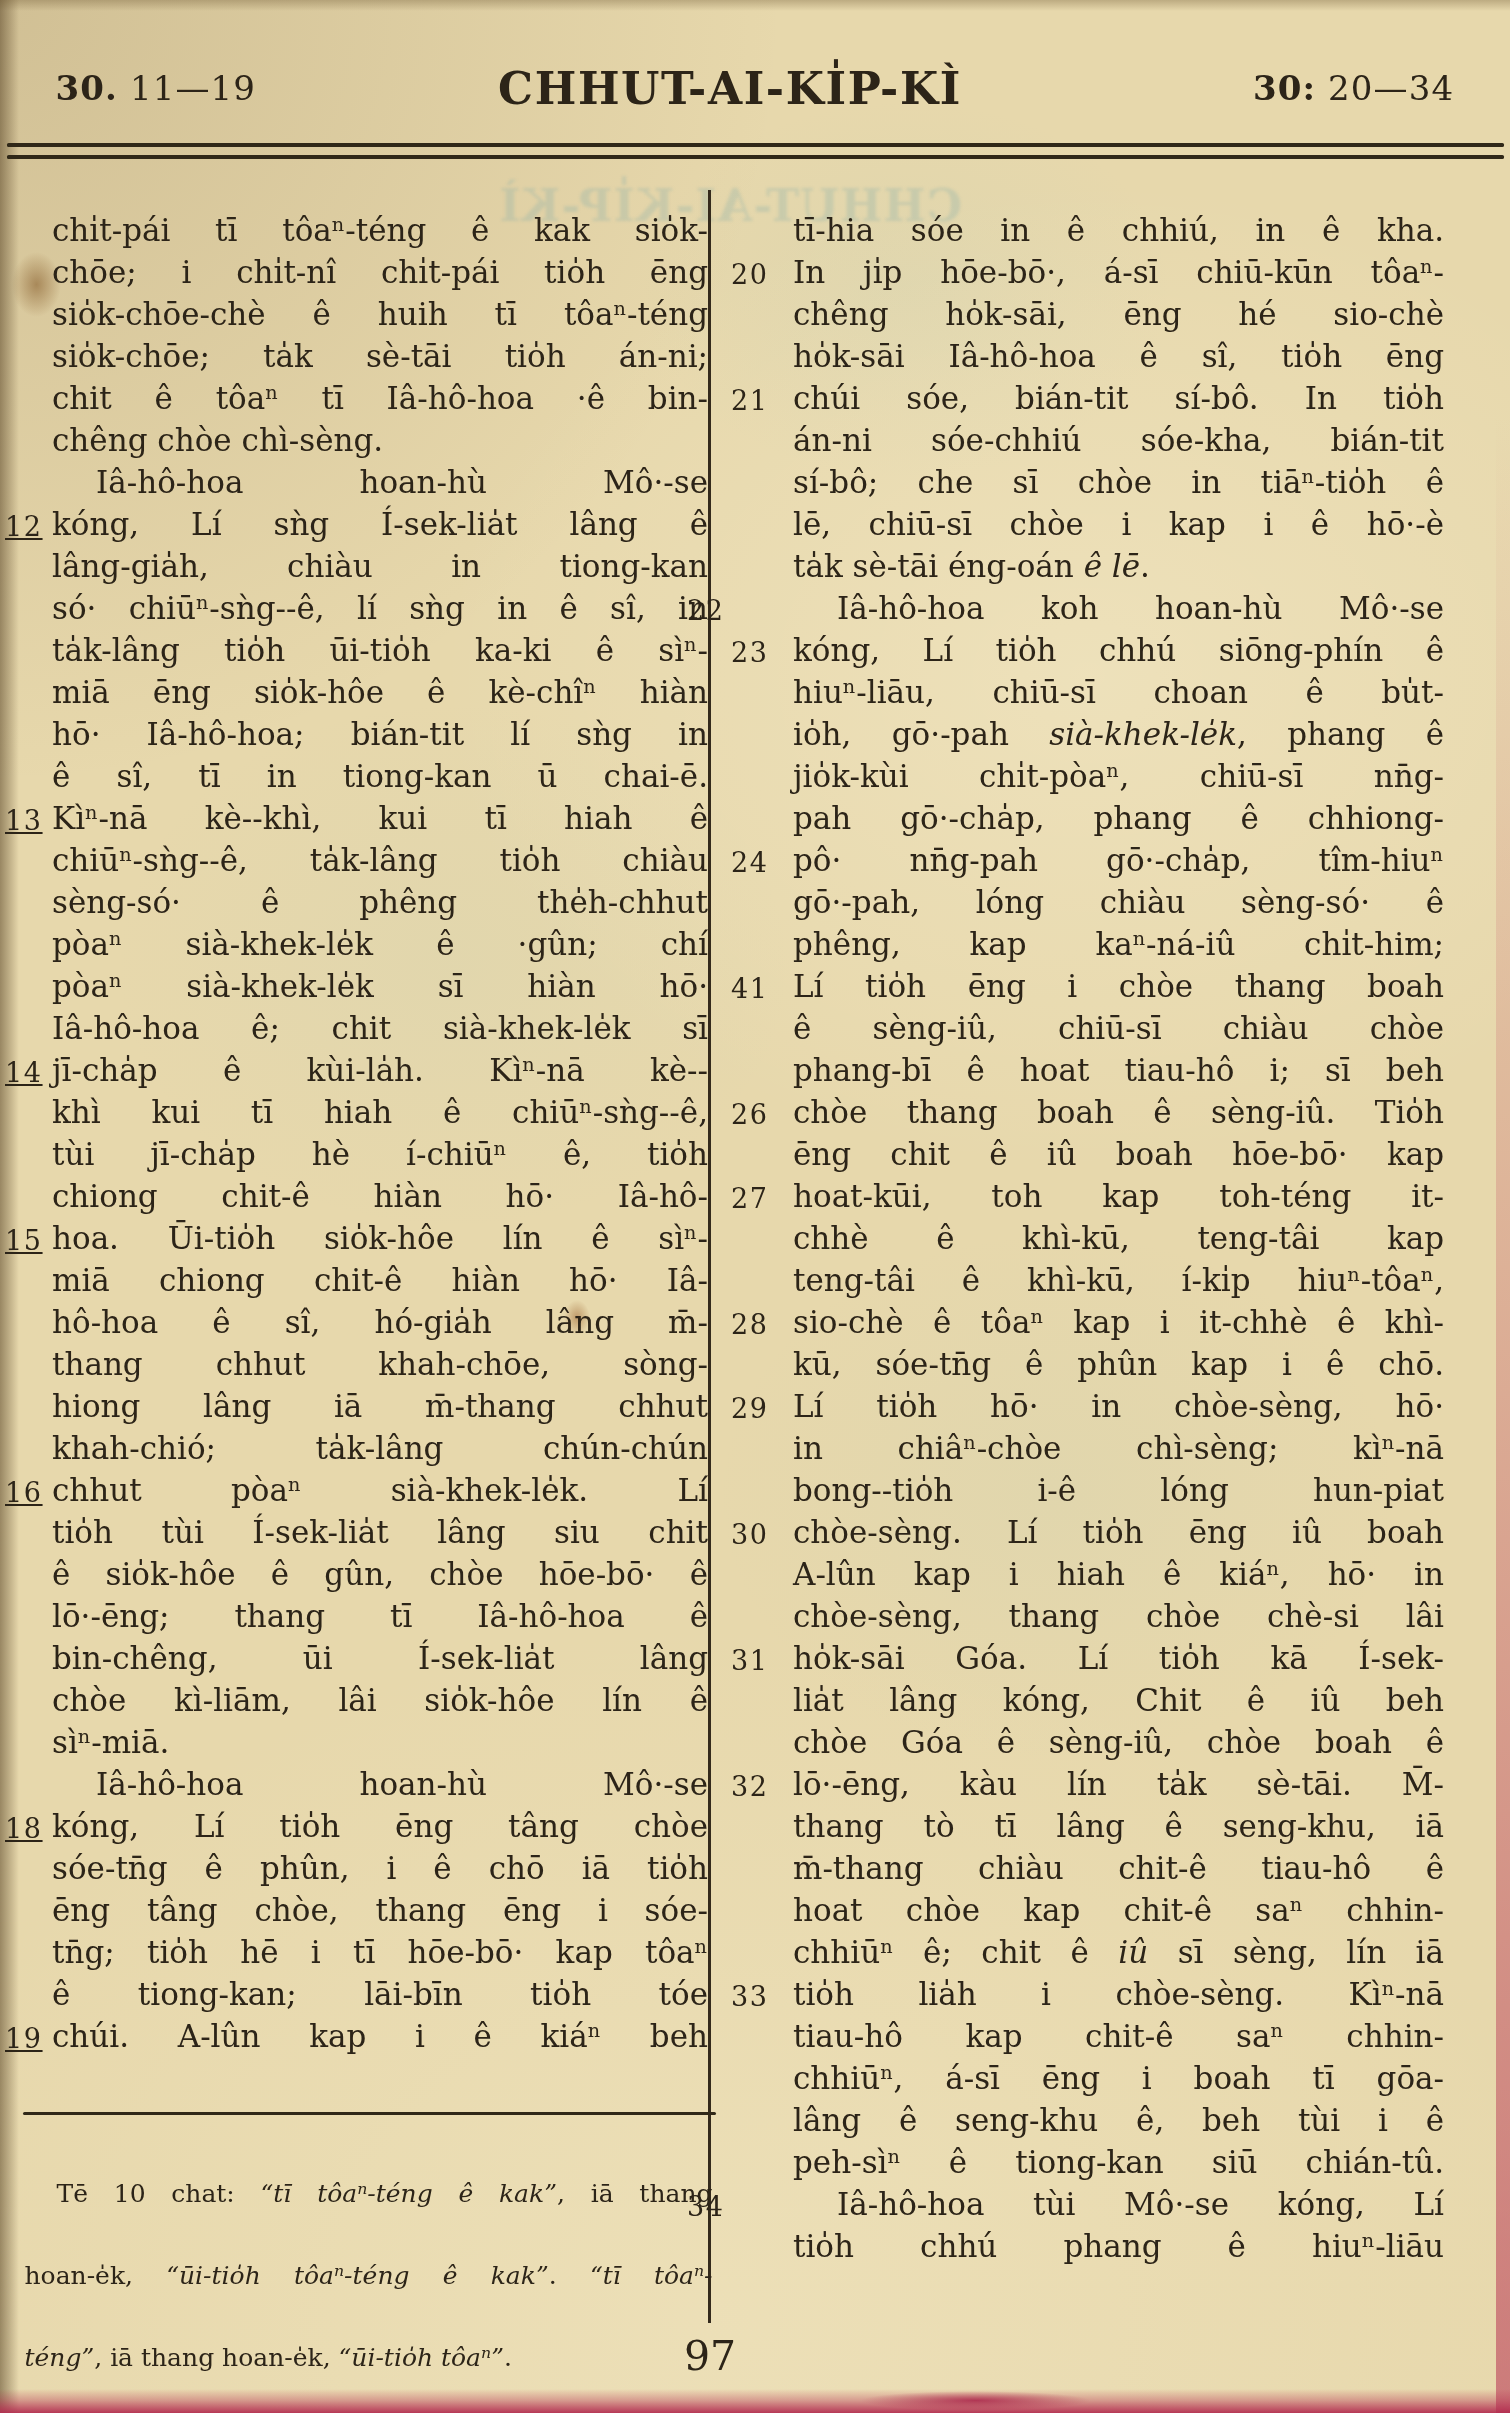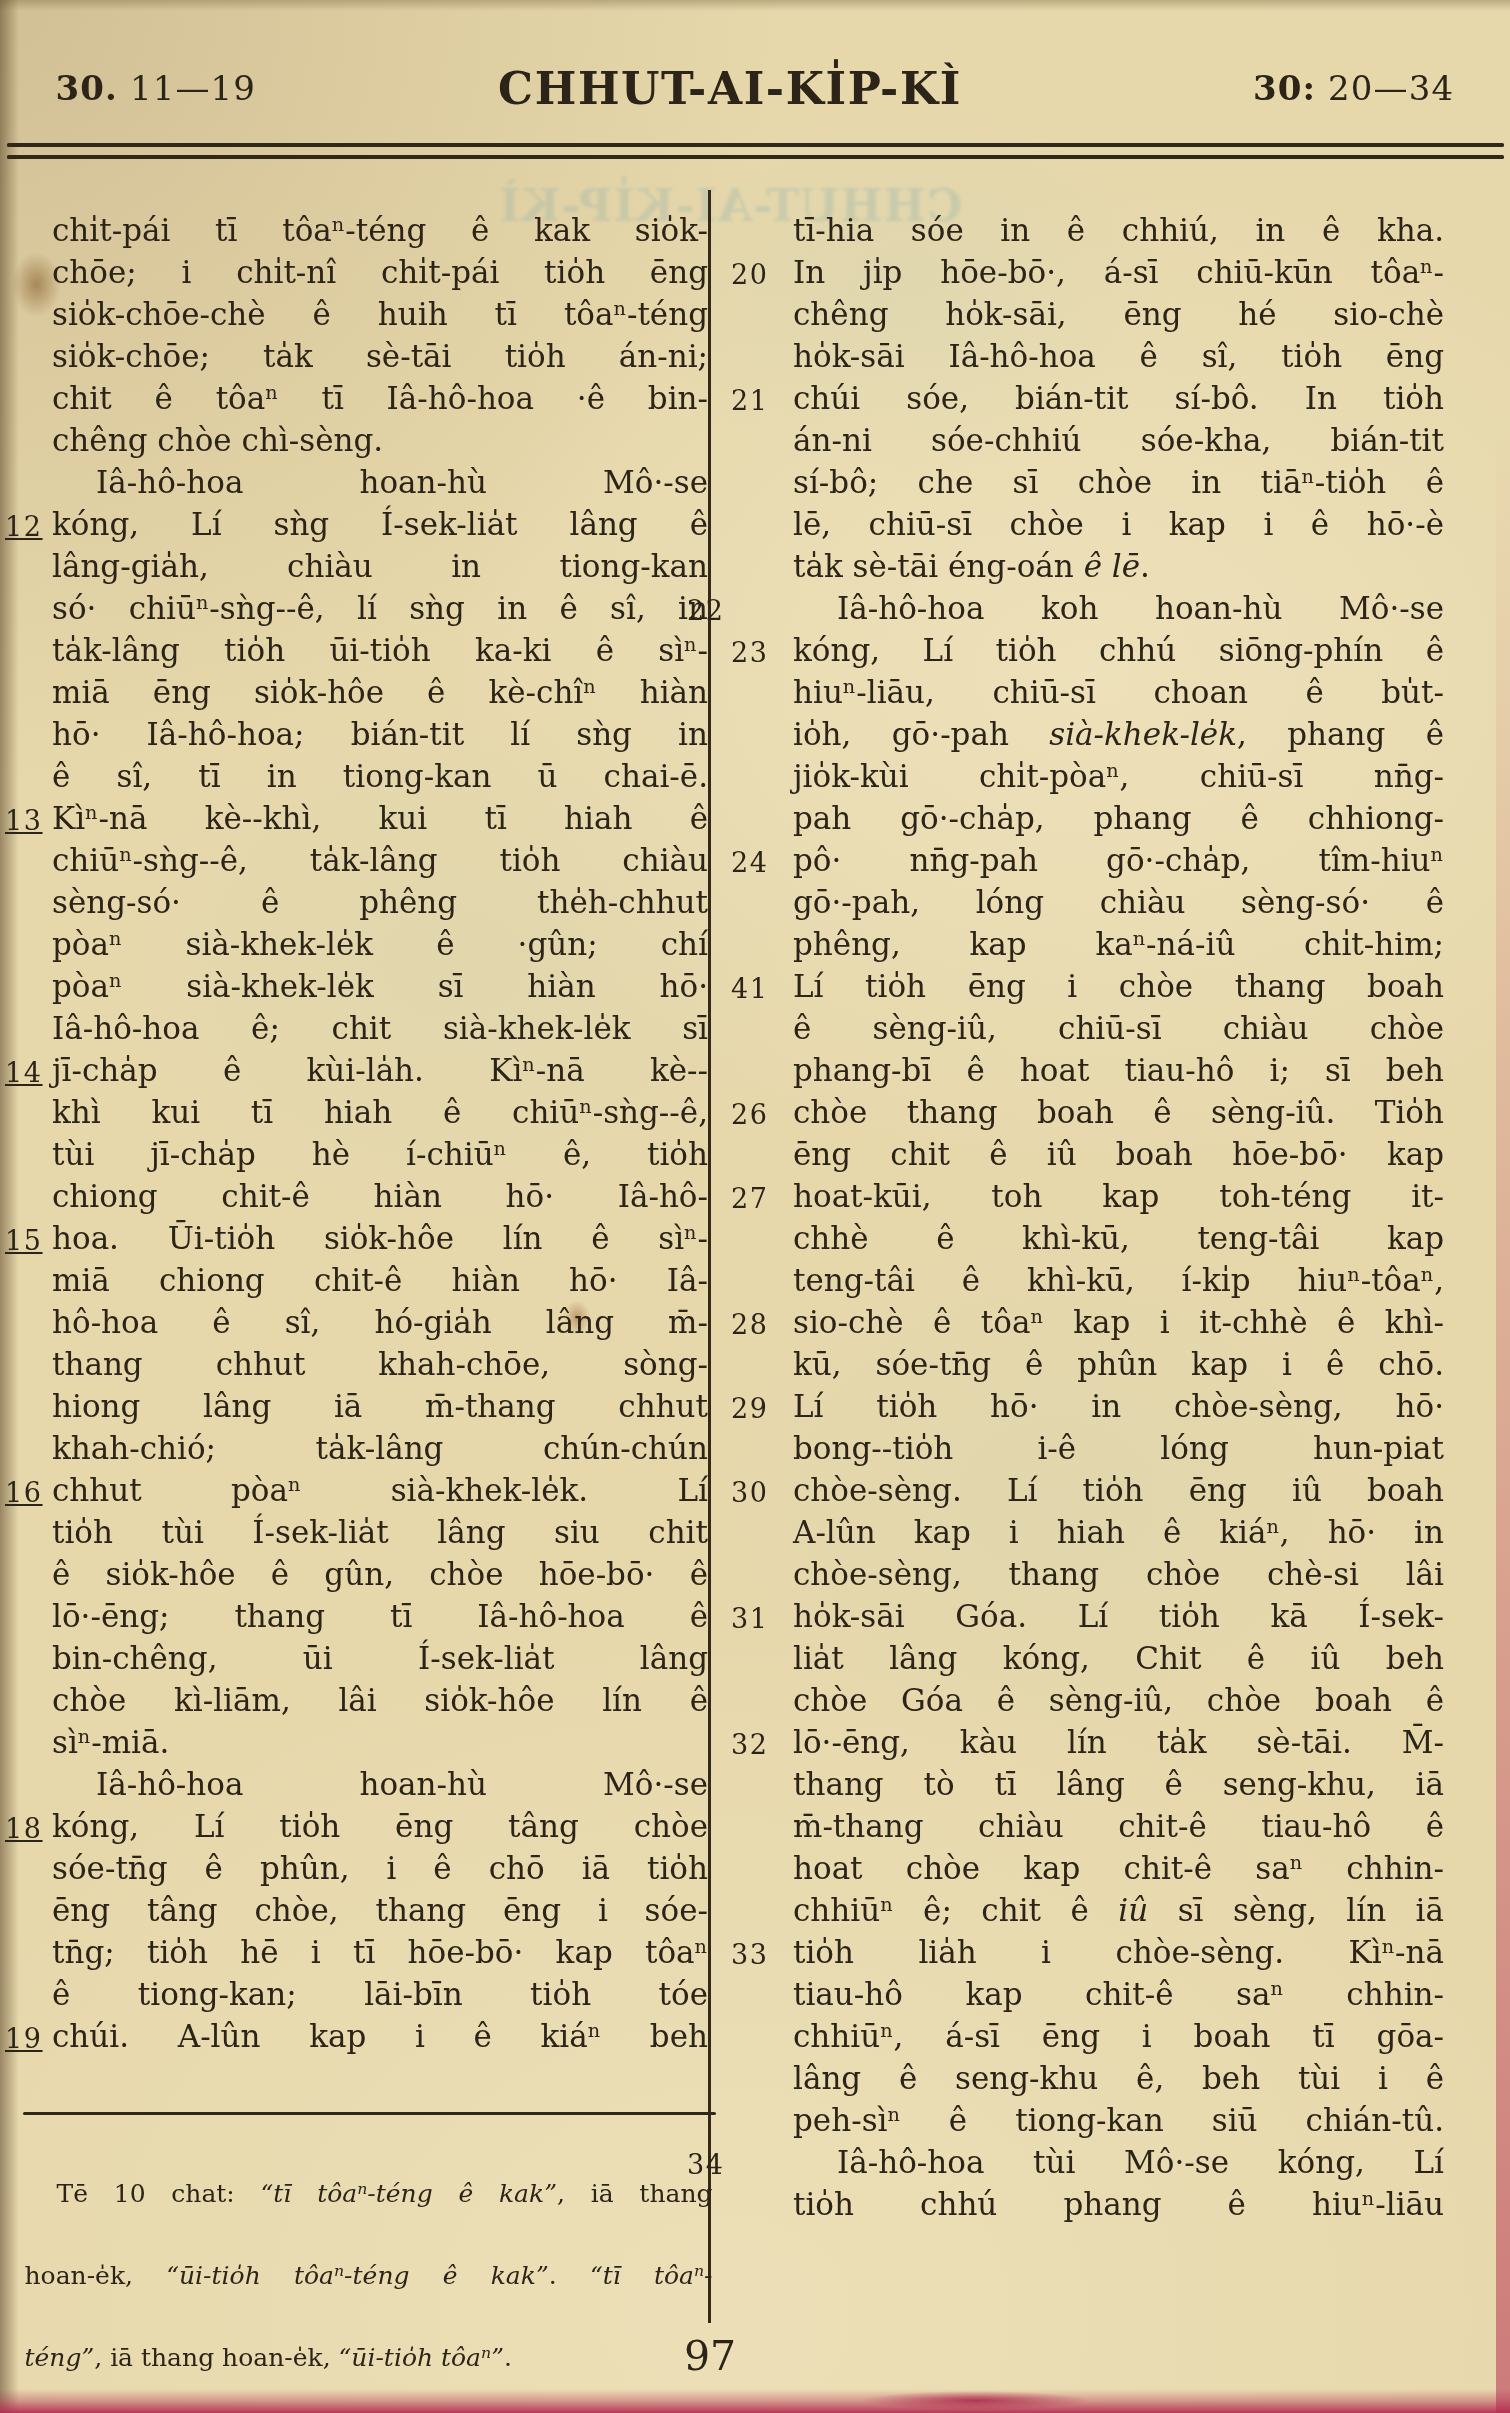--- a/index.html
+++ b/index.html
@@ -156,20 +156,21 @@
     <div class="line"><span>ê sèng-iû, chiū-sī chiàu chòe</span></div>
     <div class="line"><span>phang-bī ê hoat tiau-hô i; sī beh</span></div>
     <div class="line"><span class="vnum">26</span><span>chòe thang boah ê sèng-iû. Tio̍h</span></div>
     <div class="line"><span>ēng chit ê iû boah hōe-bō· kap</span></div>
     <div class="line"><span class="vnum">27</span><span>hoat-kūi, toh kap toh-téng it-</span></div>
     <div class="line"><span>chhè ê khì-kū, teng-tâi kap</span></div>
     <div class="line"><span>teng-tâi ê khì-kū, í-ki̍p hiuⁿ-tôaⁿ,</span></div>
     <div class="line"><span class="vnum">28</span><span>sio-chè ê tôaⁿ kap i it-chhè ê khì-</span></div>
     <div class="line"><span>kū, sóe-tn̄g ê phûn kap i ê chō.</span></div>
     <div class="line"><span class="vnum">29</span><span>Lí tio̍h hō· in chòe-sèng, hō·</span></div>
+    <div class="line"><span>in chiâⁿ-chòe chì-sèng; kìⁿ-nā</span></div>
     <div class="line"><span>bong--tio̍h i-ê lóng hun-piat</span></div>
     <div class="line"><span class="vnum">30</span><span>chòe-sèng. Lí tio̍h ēng iû boah</span></div>
     <div class="line"><span>A-lûn kap i hiah ê kiáⁿ, hō· in</span></div>
     <div class="line"><span>chòe-sèng, thang chòe chè-si lâi</span></div>
     <div class="line"><span class="vnum">31</span><span>ho̍k-sāi Góa. Lí tio̍h kā Í-sek-</span></div>
     <div class="line"><span>lia̍t lâng kóng, Chit ê iû beh</span></div>
     <div class="line"><span>chòe Góa ê sèng-iû, chòe boah ê</span></div>
     <div class="line"><span class="vnum">32</span><span>lō·-ēng, kàu lín ta̍k sè-tāi. M̄-</span></div>
     <div class="line"><span>thang tò tī lâng ê seng-khu, iā</span></div>
     <div class="line"><span>m̄-thang chiàu chit-ê tiau-hô ê</span></div>

